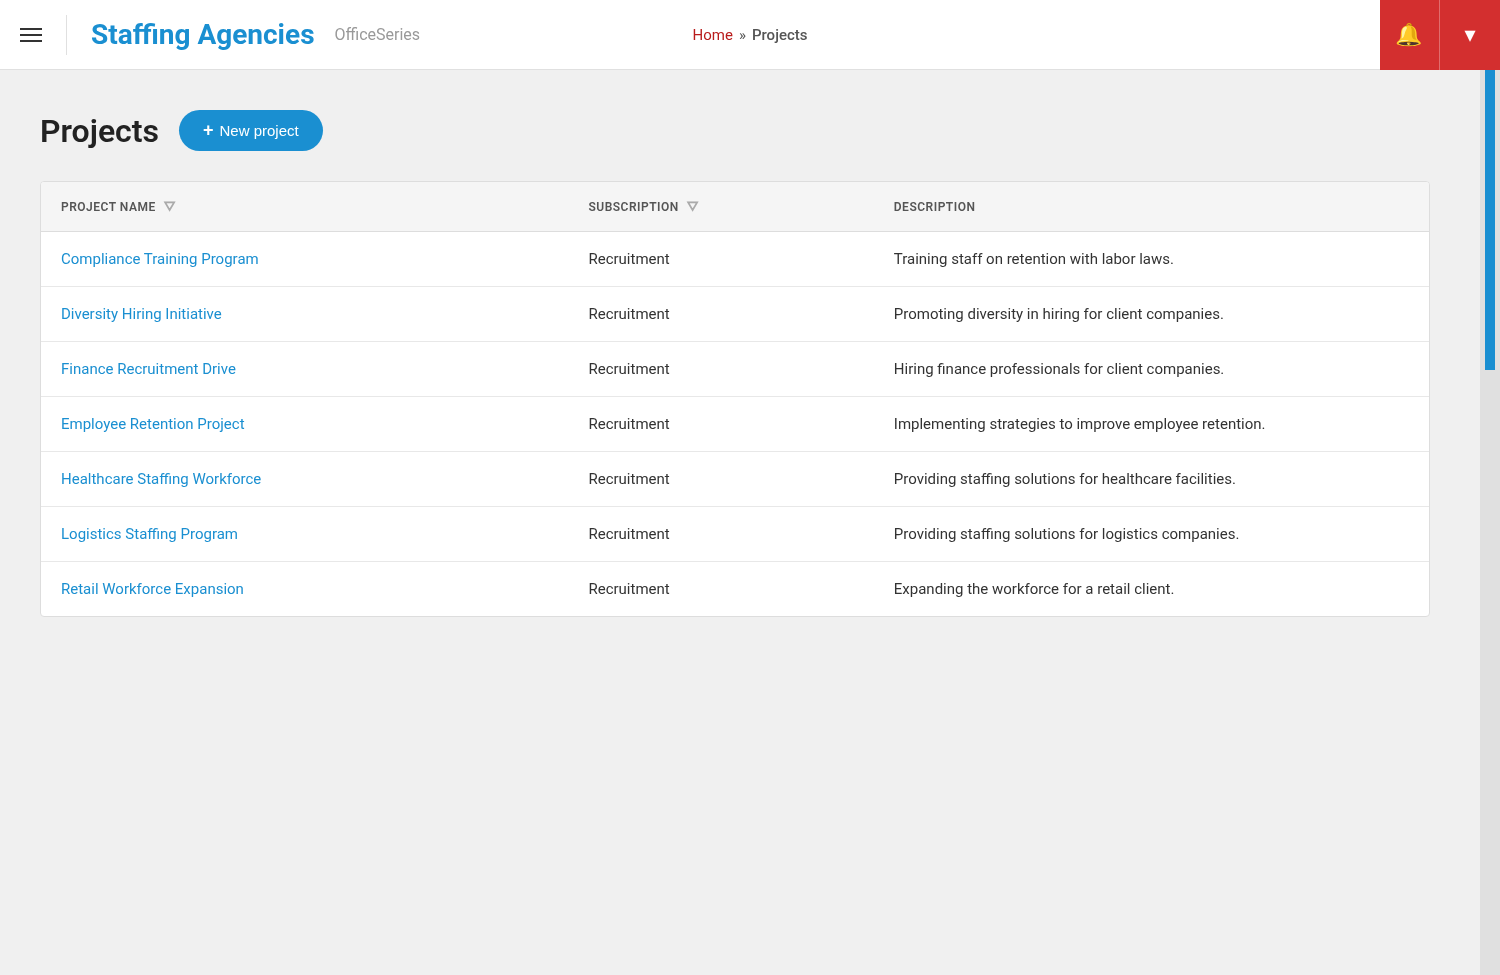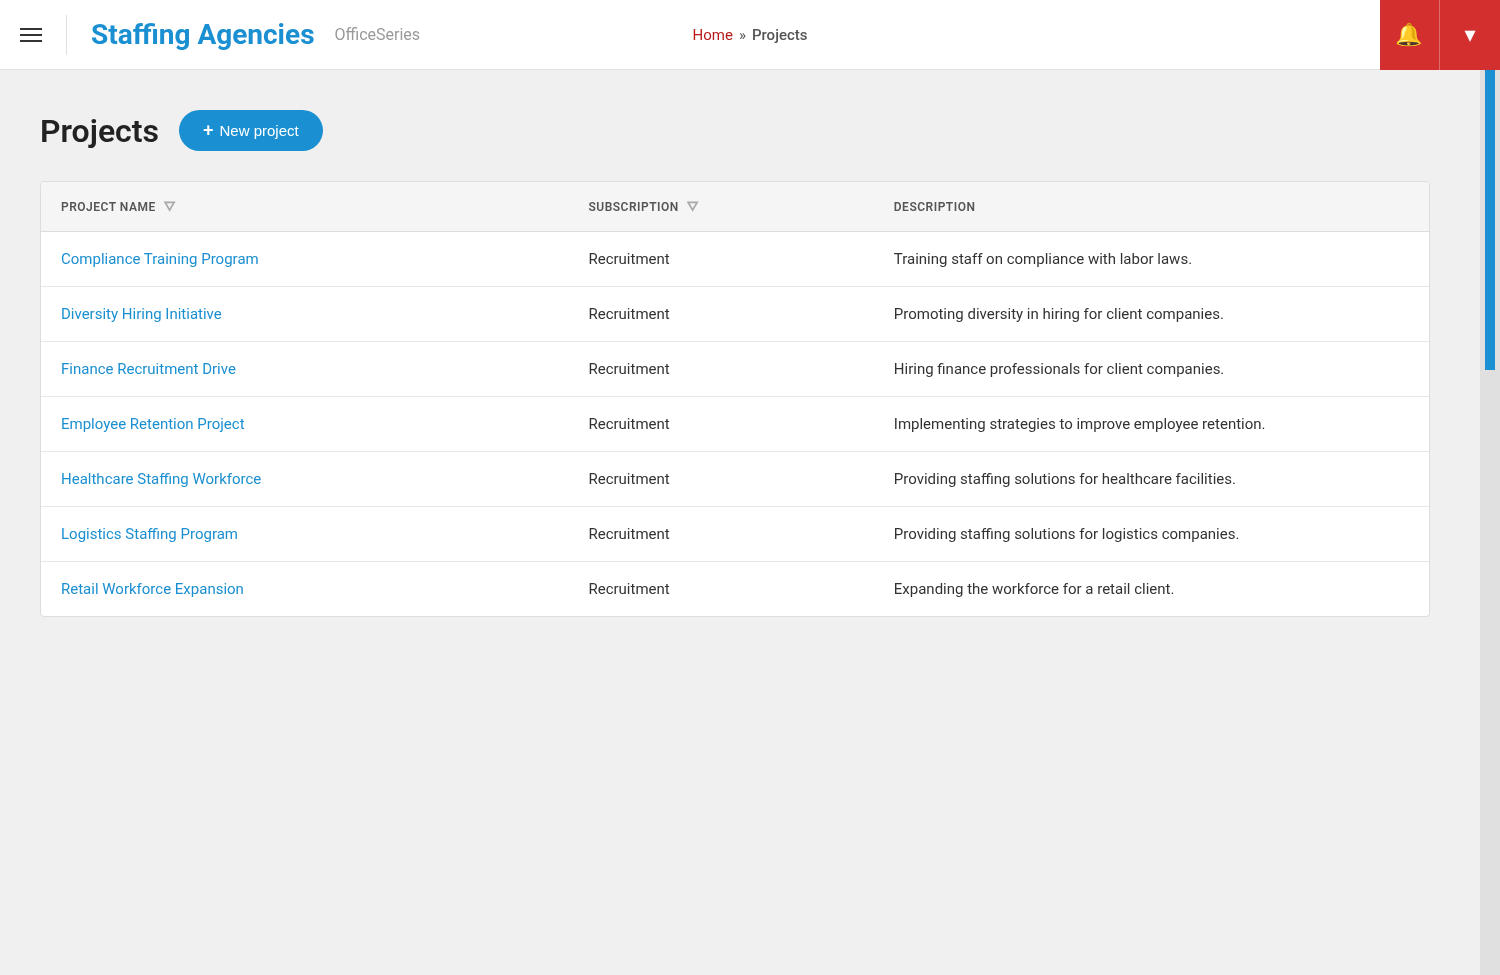--- a/index.html
+++ b/index.html
@@ -312,21 +312,21 @@
               <span>DESCRIPTION</span>
             </div>
           </th>
         </tr>
       </thead>
       <tbody id="table-body">
 
       <tr>
             <td><a href="#" class="project-link">Compliance Training Program</a></td>
             <td>Recruitment</td>
-            <td>Training staff on compliance with labor laws.</td>
+            <td>Training staff on retention with labor laws.</td>
           </tr>
           <tr>
             <td><a href="#" class="project-link">Diversity Hiring Initiative</a></td>
             <td>Recruitment</td>
             <td>Promoting diversity in hiring for client companies.</td>
           </tr>
           <tr>
             <td><a href="#" class="project-link">Finance Recruitment Drive</a></td>
             <td>Recruitment</td>
             <td>Hiring finance professionals for client companies.</td>

